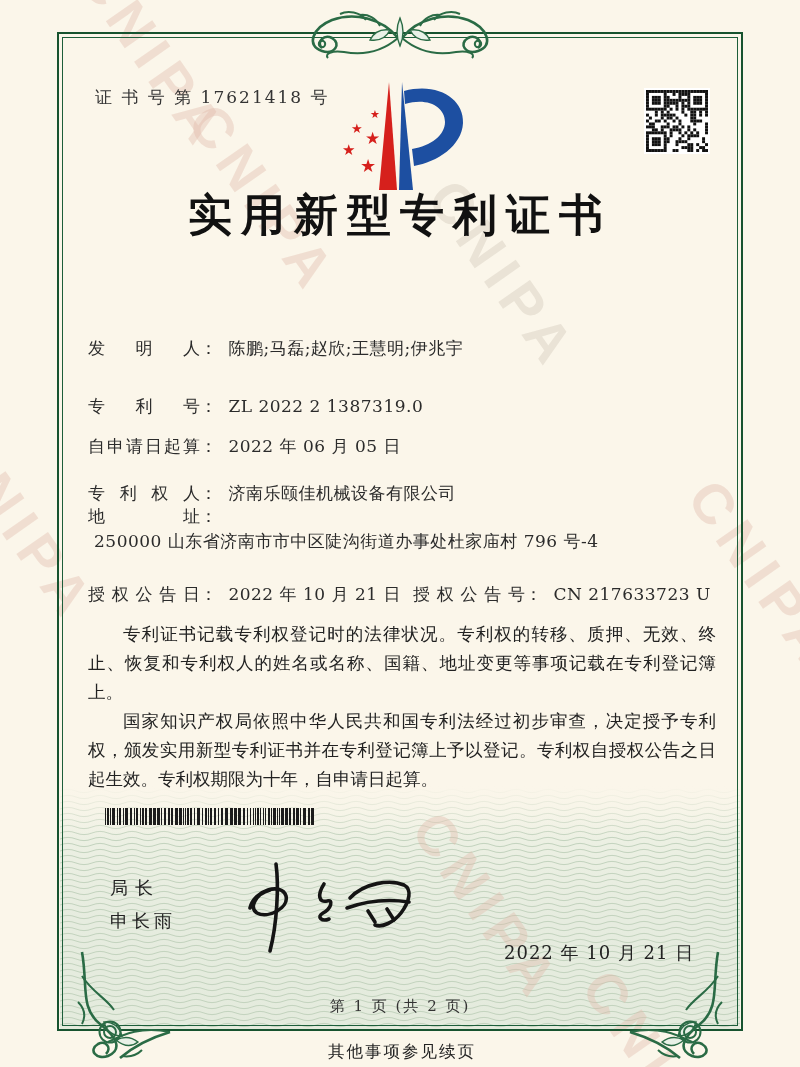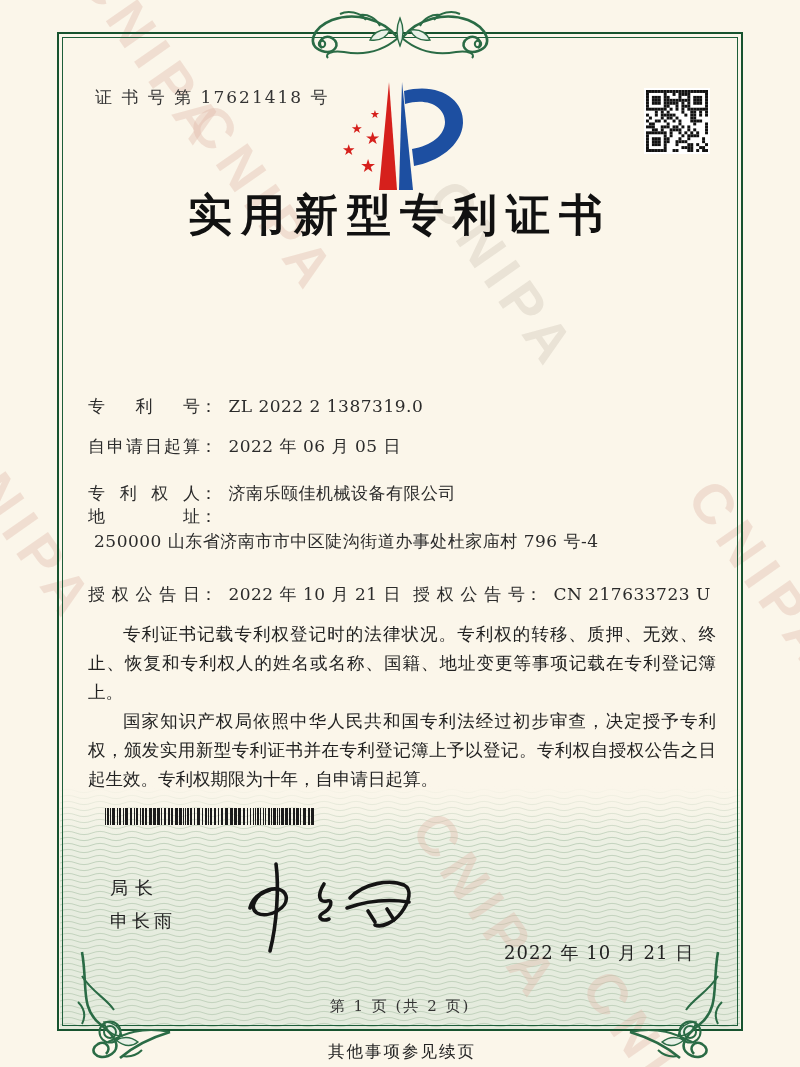--- a/index.html
+++ b/index.html
@@ -436,20 +436,24 @@
         <rect x="42" y="60" width="3" height="3" fill="#111"></rect>
         <rect x="45" y="60" width="3" height="3" fill="#111"></rect>
         <rect x="51" y="60" width="3" height="3" fill="#111"></rect>
         <rect x="57" y="60" width="3" height="3" fill="#111"></rect>
         <rect x="60" y="60" width="3" height="3" fill="#111"></rect>
       </svg>
   </div>
 
   <div class="title">实用新型专利证书</div>
 
+  <div class="frow" style="top:336px">
+    <span class="lbl">发明人</span><span class="colon">：</span>
+    <span class="val">陈鹏;马磊;赵欣;王慧明;伊兆宇</span>
+  </div>
   <div class="frow" style="top:394px">
     <span class="lbl">专利号</span><span class="colon">：</span>
     <span class="val">ZL 2022 2 1387319.0</span>
   </div>
   <div class="frow" style="top:434px">
     <span class="lbl">自申请日起算</span><span class="colon">：</span>
     <span class="val">2022 年 06 月 05 日</span>
   </div>
   <div class="frow" style="top:481px">
     <span class="lbl">专利权人</span><span class="colon">：</span>

